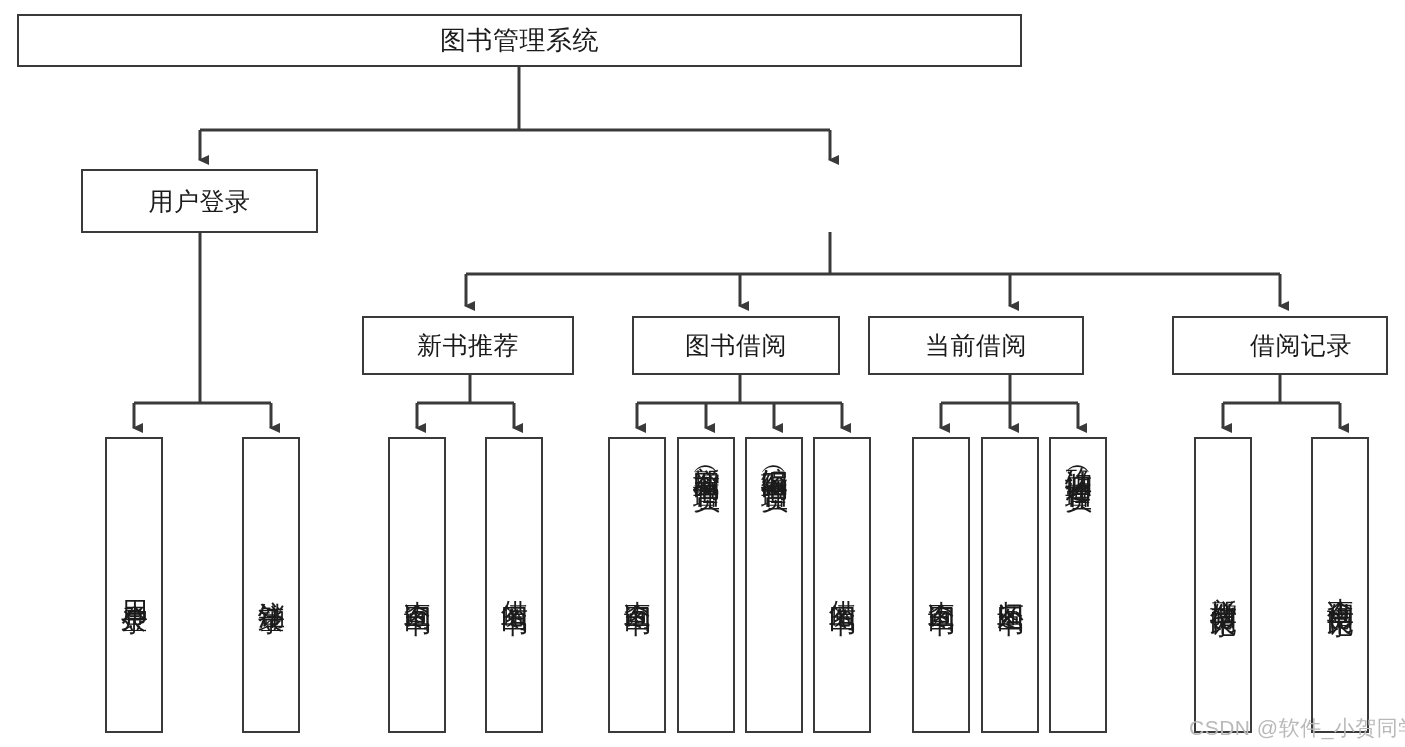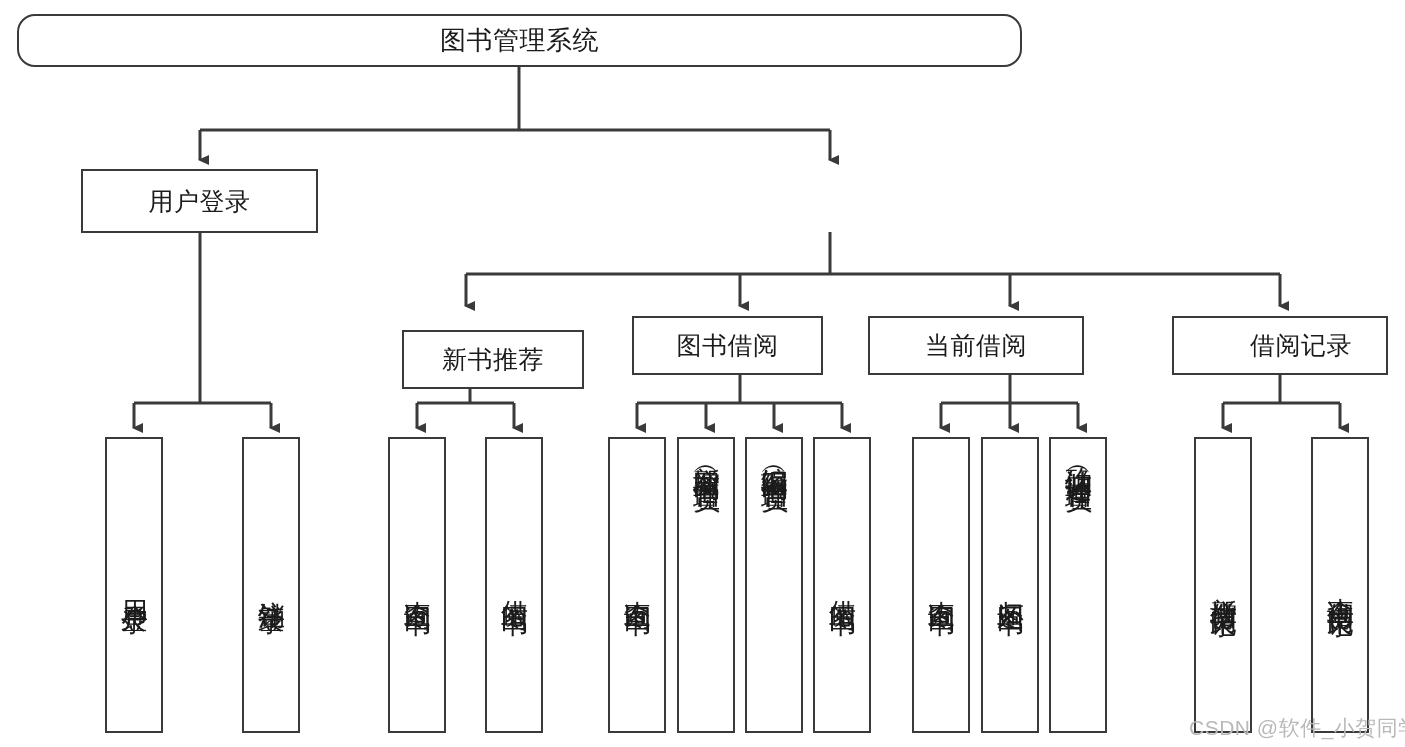--- a/index.html
+++ b/index.html
@@ -123,32 +123,32 @@
       <path d="M1010,403 L1010,428" marker-end="url(#arrow)"></path>
       <path d="M1078,403 L1078,428" marker-end="url(#arrow)"></path>
 
       <path d="M1280,375 L1280,403"></path>
       <path d="M1223,403 L1340,403"></path>
       <path d="M1223,403 L1223,428" marker-end="url(#arrow)"></path>
       <path d="M1340,403 L1340,428" marker-end="url(#arrow)"></path>
     </g>
   </svg>
 
-  <div class="node horiz root" style="left:17px; top:14px; width:1005px; height:53px;border-radius:18px;">
+  <div class="node horiz root" style="left:17px; top:14px; width:1005px; height:53px;">
     <span class="label">图书管理系统</span>
   </div>
 
   <div class="node horiz" style="left:81px; top:169px; width:237px; height:64px;">
     <span class="label">用户登录</span>
   </div>
 
-  <div class="node horiz" style="left:362px; top:330px; width:182px; height:59px;margin-left:40px;">
+  <div class="node horiz" style="left:362px; top:316px; width:212px; height:59px;">
     <span class="label">新书推荐</span>
   </div>
-  <div class="node horiz" style="left:632px; top:316px; width:191px; height:59px;">
+  <div class="node horiz" style="left:632px; top:316px; width:208px; height:59px;">
     <span class="label">图书借阅</span>
   </div>
   <div class="node horiz" style="left:868px; top:316px; width:216px; height:59px;">
     <span class="label">当前借阅</span>
   </div>
   <div class="node horiz" style="left:1172px; top:316px; width:216px; height:59px;padding-left:42px;">
     <span class="label">借阅记录</span>
   </div>
 
   <div class="node vert centered" style="left:105px; top:437px; width:58px; height:296px;">

